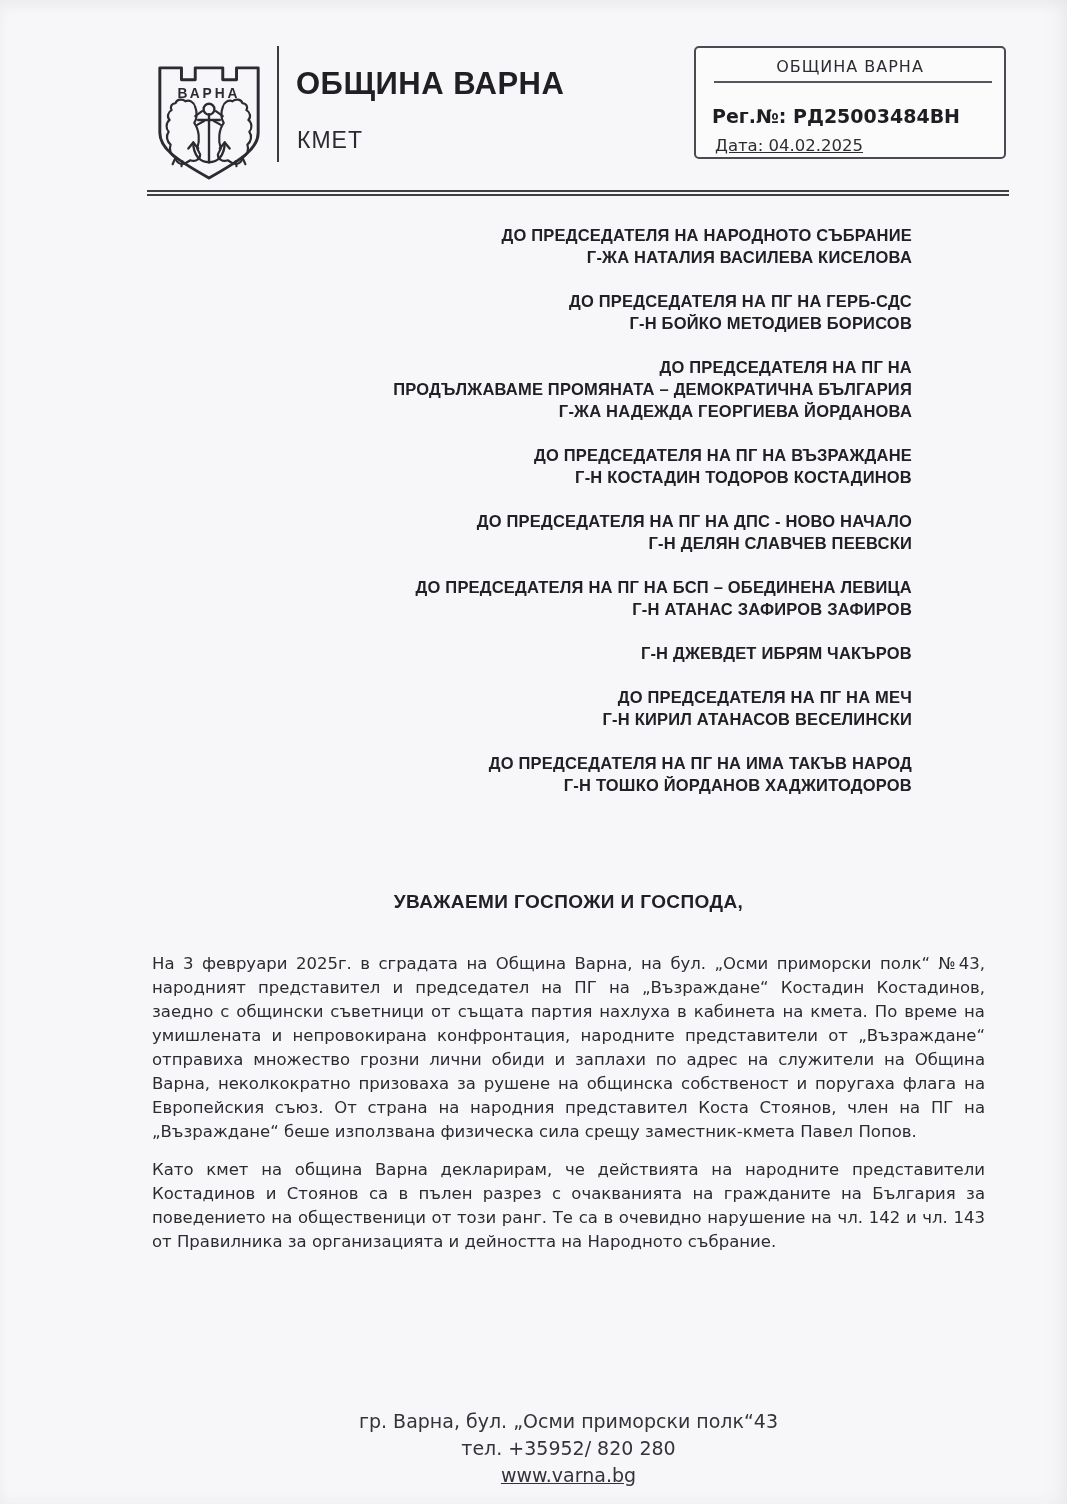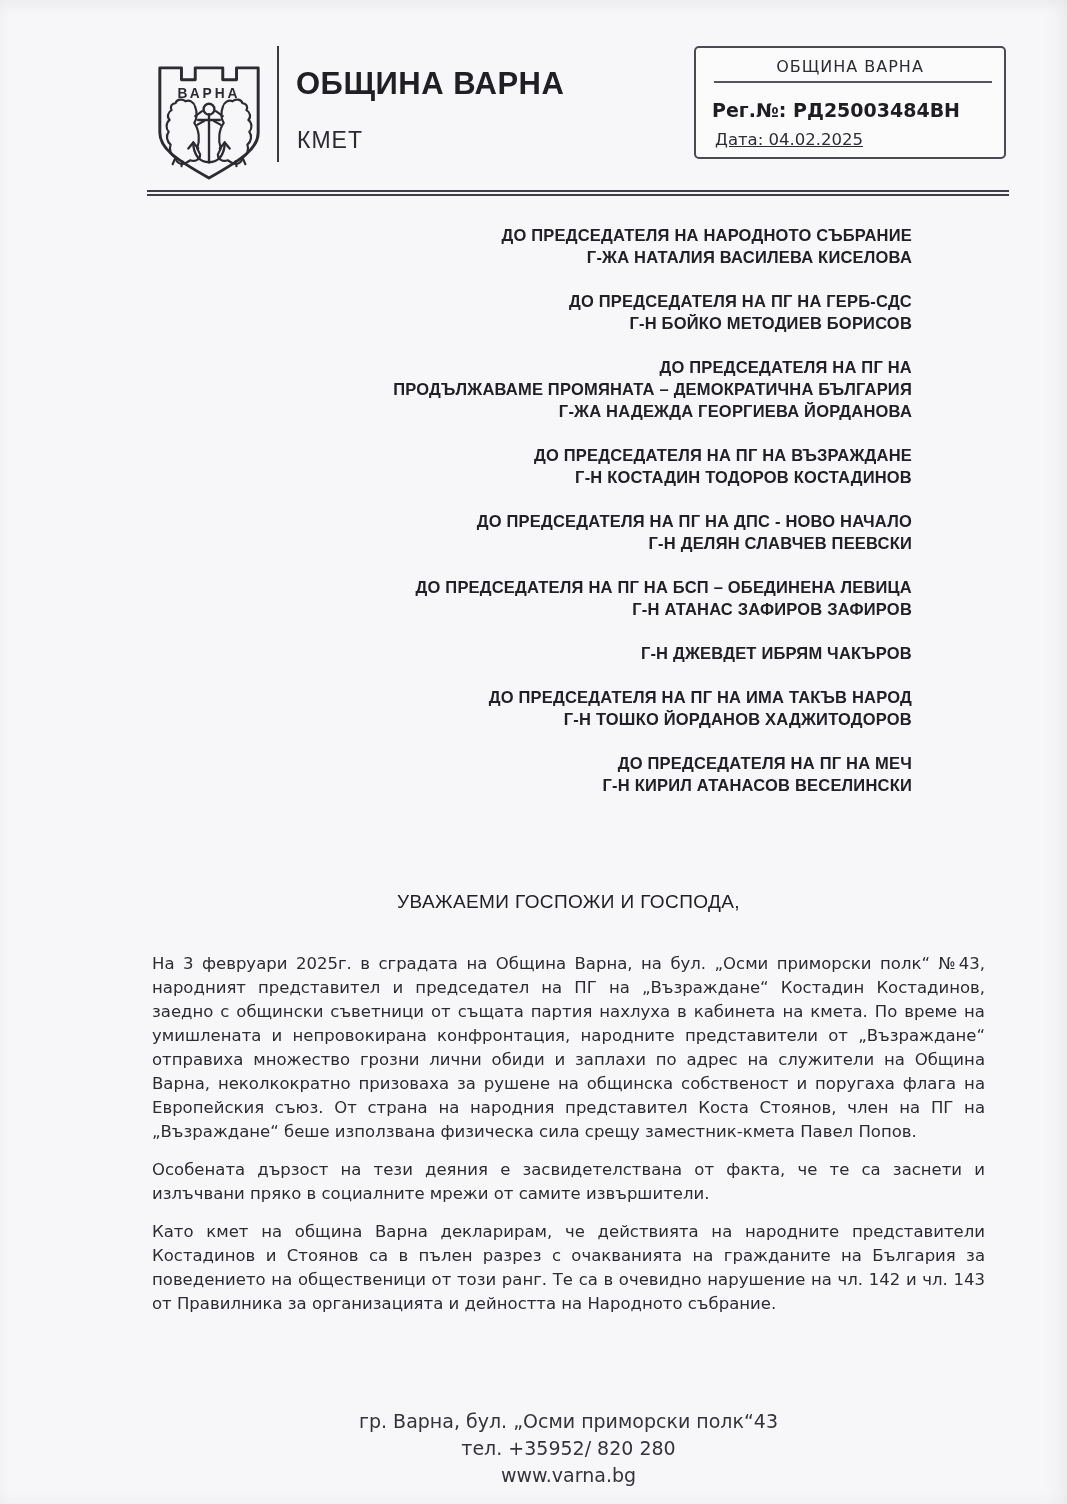--- a/index.html
+++ b/index.html
@@ -28,52 +28,52 @@
     font-weight:400;font-size:23px;letter-spacing:1px;color:#2a2a30;
   }
   
   .stamp{
     position:absolute;left:694px;top:46px;width:312px;height:113px;
     box-sizing:border-box;border:2px solid #4a4a52;border-radius:5px;
     background:rgba(253,253,254,0.65);
   }
   .stamp-org{margin-top:9px;text-align:center;font-size:16px;letter-spacing:1px;color:#2c2c33;}
   .stamp-hr{margin:5px 12px 0 18px;border-bottom:2px solid #55555c;height:0;}
-  .stamp-reg{margin:16px 0 0 16px;font-weight:700;font-size:19px;color:#1d1d22;white-space:nowrap;}
+  .stamp-reg{margin:22px 0 0 16px;font-weight:700;font-size:19px;color:#1d1d22;white-space:nowrap;}
   .stamp-date{margin:9px 0 0 19px;font-size:16.5px;color:#2c2c33;text-decoration:underline;}
   
   .header-rule{
     position:absolute;left:147px;top:190px;width:862px;height:2px;
     border-top:2px solid #3f3f46;border-bottom:2px solid #3f3f46;
   }
   
   .recipients{
     position:absolute;left:152px;top:224px;width:760px;
     font-family:"Liberation Sans","DejaVu Sans",sans-serif;
     font-weight:700;font-size:16.5px;color:#202026;text-align:right;
   }
   .recipient{margin-bottom:22px;line-height:22px;letter-spacing:0.2px;}
   
   .salutation{
     position:absolute;left:152px;top:891px;width:833px;text-align:center;
     font-family:"Liberation Sans","DejaVu Sans",sans-serif;
-    font-weight:400;font-size:19px;letter-spacing:0.4px;color:#202026;
+    font-weight:700;font-size:19px;letter-spacing:0.4px;color:#202026;
   }
   
   .letter-body{
     position:absolute;left:152px;top:952px;width:833px;
     font-size:16.5px;line-height:24px;text-align:justify;color:#2b2b31;
   }
   .letter-body p{margin:0 0 14px 0;}
   
   .footer{
     position:absolute;left:152px;top:1408px;width:833px;text-align:center;
     font-size:19px;line-height:27px;color:#33333a;
   }
-  .footer-website{text-align:center;}
+  .footer-website{text-decoration:underline;text-align:center;}
 </style>
 </head>
 <body>
 
 <div class="page">
 
   <svg class="logo" viewBox="0 0 120 130" xmlns="http://www.w3.org/2000/svg" aria-hidden="true">
     <path d="M10,80 L10,14 L32,14 L32,26 L46,26 L46,14 L74,14 L74,26 L88,26 L88,14 L110,14 L110,80
              C110,95 96,106 60,126 C24,106 10,95 10,80 Z" fill="none" stroke="#2b2b31" stroke-width="3" stroke-linejoin="round"></path>
     <text x="60" y="45" text-anchor="middle" font-size="14" font-weight="700" letter-spacing="3" fill="#2b2b31" font-family="&quot;Liberation Sans&quot;,sans-serif">ВАРНА</text>
@@ -136,34 +136,33 @@
         <div>Г-Н ДЕЛЯН СЛАВЧЕВ ПЕЕВСКИ</div>
       </div>
       <div class="recipient">
         <div>ДО ПРЕДСЕДАТЕЛЯ НА ПГ НА БСП – ОБЕДИНЕНА ЛЕВИЦА</div>
         <div>Г-Н АТАНАС ЗАФИРОВ ЗАФИРОВ</div>
       </div>
       <div class="recipient">
         <div>Г-Н ДЖЕВДЕТ ИБРЯМ ЧАКЪРОВ</div>
       </div>
       <div class="recipient">
+        <div>ДО ПРЕДСЕДАТЕЛЯ НА ПГ НА МЕЧ</div>
+        <div>Г-Н КИРИЛ АТАНАСОВ ВЕСЕЛИНСКИ</div>
+      </div>
+      <div class="recipient">
         <div>ДО ПРЕДСЕДАТЕЛЯ НА ПГ НА ИМА ТАКЪВ НАРОД</div>
         <div>Г-Н ТОШКО ЙОРДАНОВ ХАДЖИТОДОРОВ</div>
-      </div>
-      <div class="recipient">
-        <div>ДО ПРЕДСЕДАТЕЛЯ НА ПГ НА МЕЧ</div>
-        <div>Г-Н КИРИЛ АТАНАСОВ ВЕСЕЛИНСКИ</div>
       </div>
     </div>
 
   <div class="salutation">УВАЖАЕМИ ГОСПОЖИ И ГОСПОДА,</div>
 
   <div class="letter-body">
       <p>На 3 февруари 2025г. в сградата на Община Варна, на бул. „Осми приморски полк“ №43, народният представител и председател на ПГ на „Възраждане“ Костадин Костадинов, заедно с общински съветници от същата партия нахлуха в кабинета на кмета. По време на умишлената и непровокирана конфронтация, народните представители от „Възраждане“ отправиха множество грозни лични обиди и заплахи по адрес на служители на Община Варна, неколкократно призоваха за рушене на общинска собственост и поругаха флага на Европейския съюз. От страна на народния представител Коста Стоянов, член на ПГ на „Възраждане“ беше използвана физическа сила срещу заместник-кмета Павел Попов.</p>
-      <p>Особената дързост на тези деяния е засвидетелствана от факта, че те са заснети и излъчвани пряко в социалните мрежи от самите извършители.</p>
       <p>Като кмет на община Варна декларирам, че действията на народните представители Костадинов и Стоянов са в пълен разрез с очакванията на гражданите на България за поведението на общественици от този ранг. Те са в очевидно нарушение на чл. 142 и чл. 143 от Правилника за организацията и дейността на Народното събрание.</p>
     </div>
 
   <div class="footer">
     <div>гр. Варна, бул. „Осми приморски полк“43</div>
     <div>тел. +35952/ 820 280</div>
     <div class="footer-website">www.varna.bg</div>
   </div>
 
 </div>

